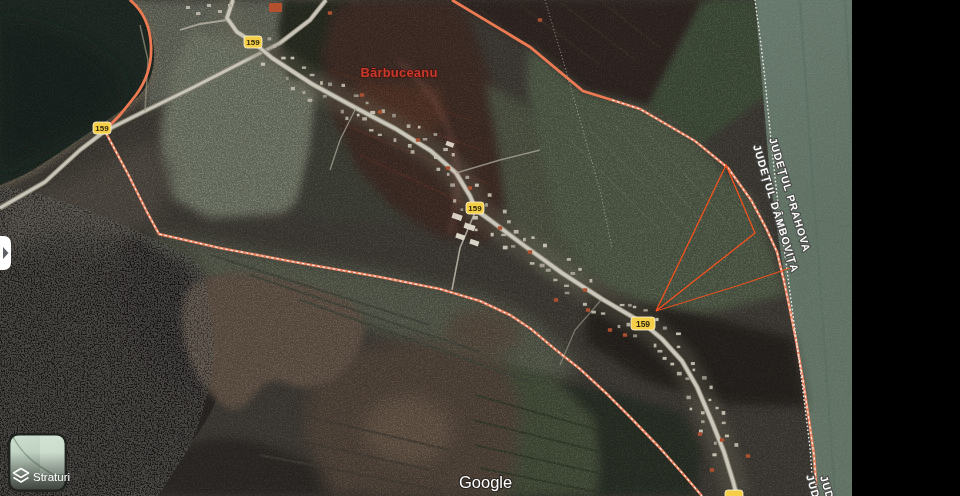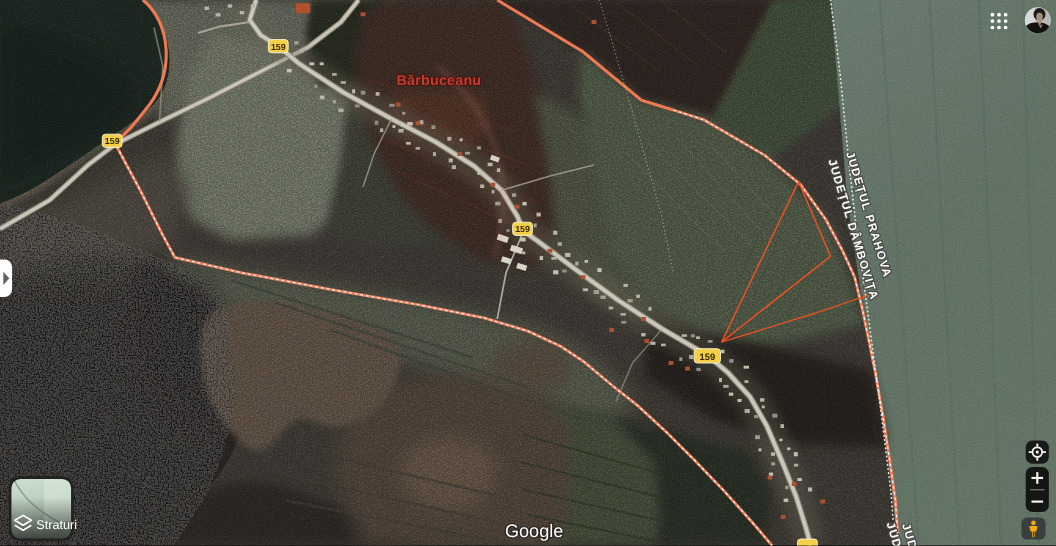--- a/index.html
+++ b/index.html
@@ -1,16 +1,16 @@
 <!DOCTYPE html>
 <html><head>
 <meta charset="utf-8">
 <style>
   html,body{margin:0;padding:0;background:#000;}
-  .wrap{position:relative;width:960px;height:496px;overflow:hidden;font-family:"Liberation Sans",sans-serif;}
+  .wrap{position:relative;width:852px;height:496px;overflow:hidden;font-family:"Liberation Sans",sans-serif;}
   svg{display:block;}
 </style>
 </head>
 <body>
 <div class="wrap">
 <svg width="960" height="496" viewBox="0 0 960 496">
 <defs>
   <filter id="b3" x="-20%" y="-20%" width="140%" height="140%">
           <feGaussianBlur stdDeviation="3"></feGaussianBlur>
         </filter>

